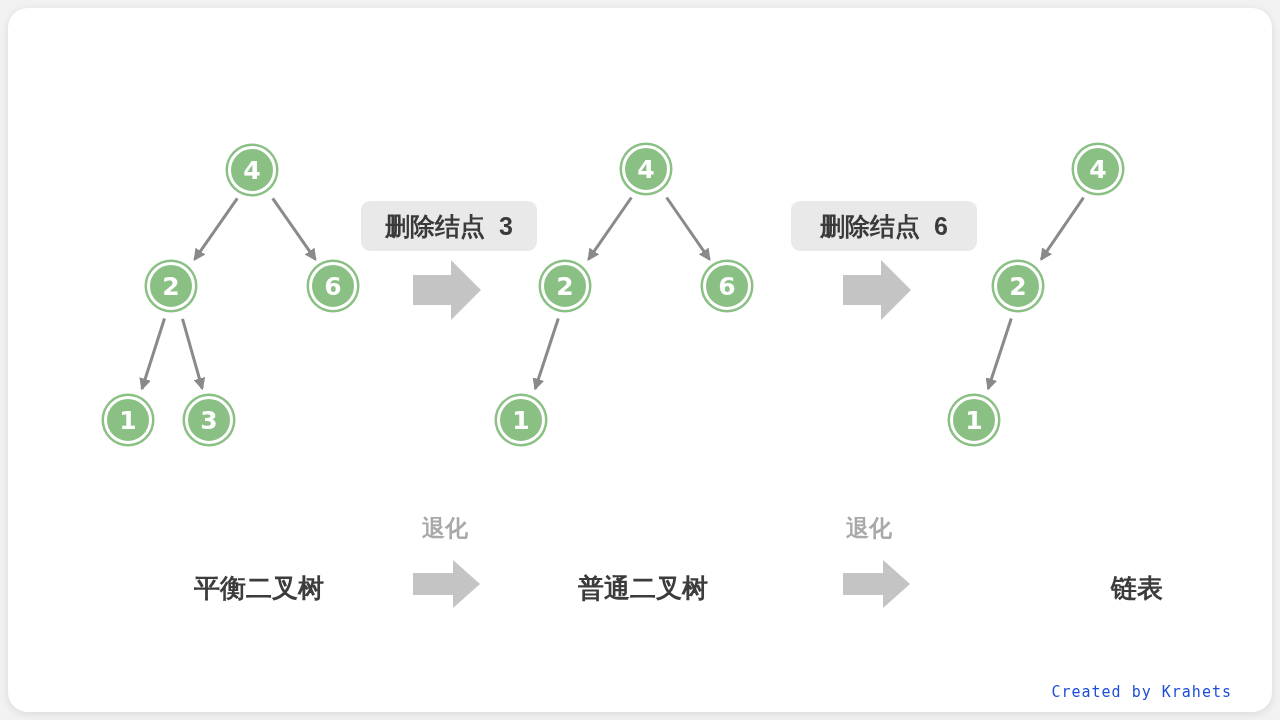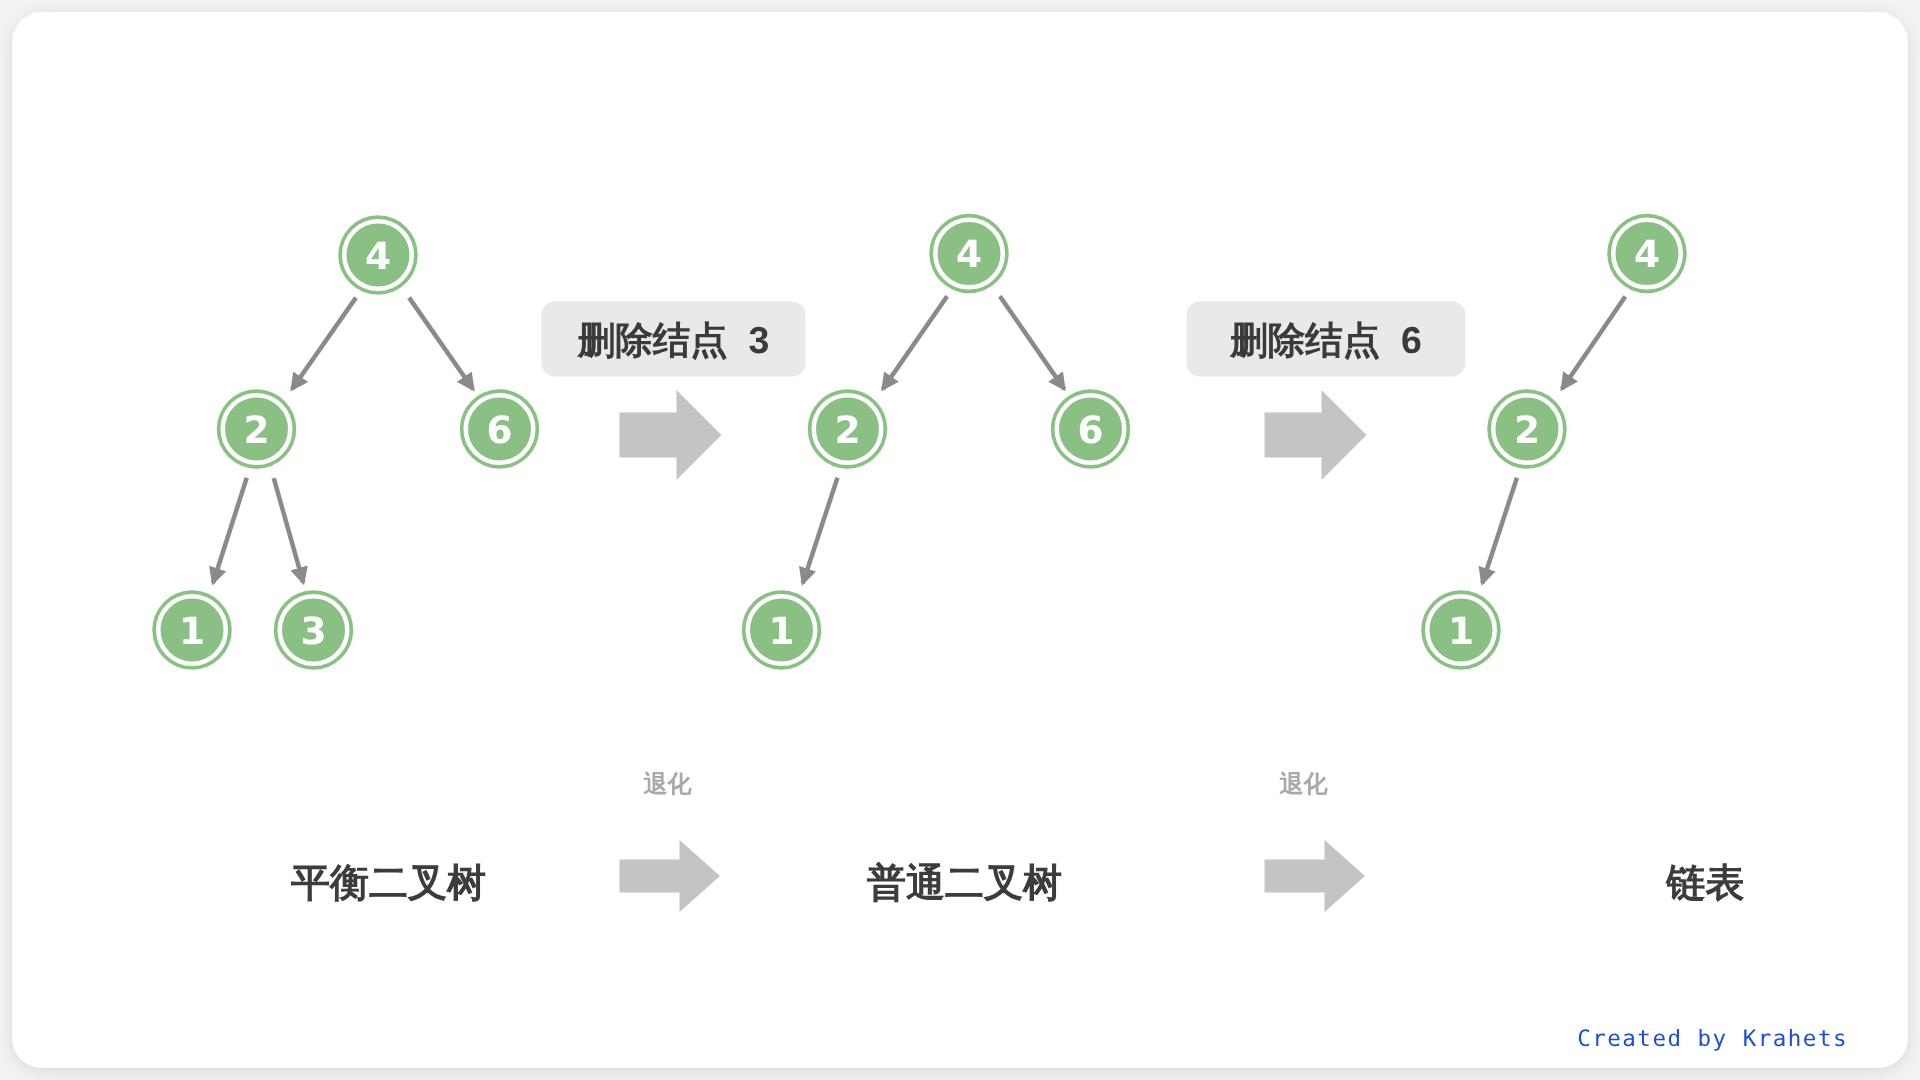--- a/index.html
+++ b/index.html
@@ -40,21 +40,21 @@
     background: #e9e9e9;
     border-radius: 9px;
     display: flex; align-items: center; justify-content: center;
     font-size: 25px; font-weight: bold;
     color: #3a3a3a;
     white-space: pre;
   }
   .degrade-label {
     position: absolute;
     transform: translateX(-50%);
-    font-size: 16px; font-weight: bold;
+    font-size: 23px; font-weight: bold;
     color: #a9a9a9;
     white-space: pre;
   }
   .tree-caption {
     position: absolute;
     transform: translateX(-50%);
     font-size: 26px; font-weight: bold;
     color: #3c3c3c;
     white-space: pre;
   }

